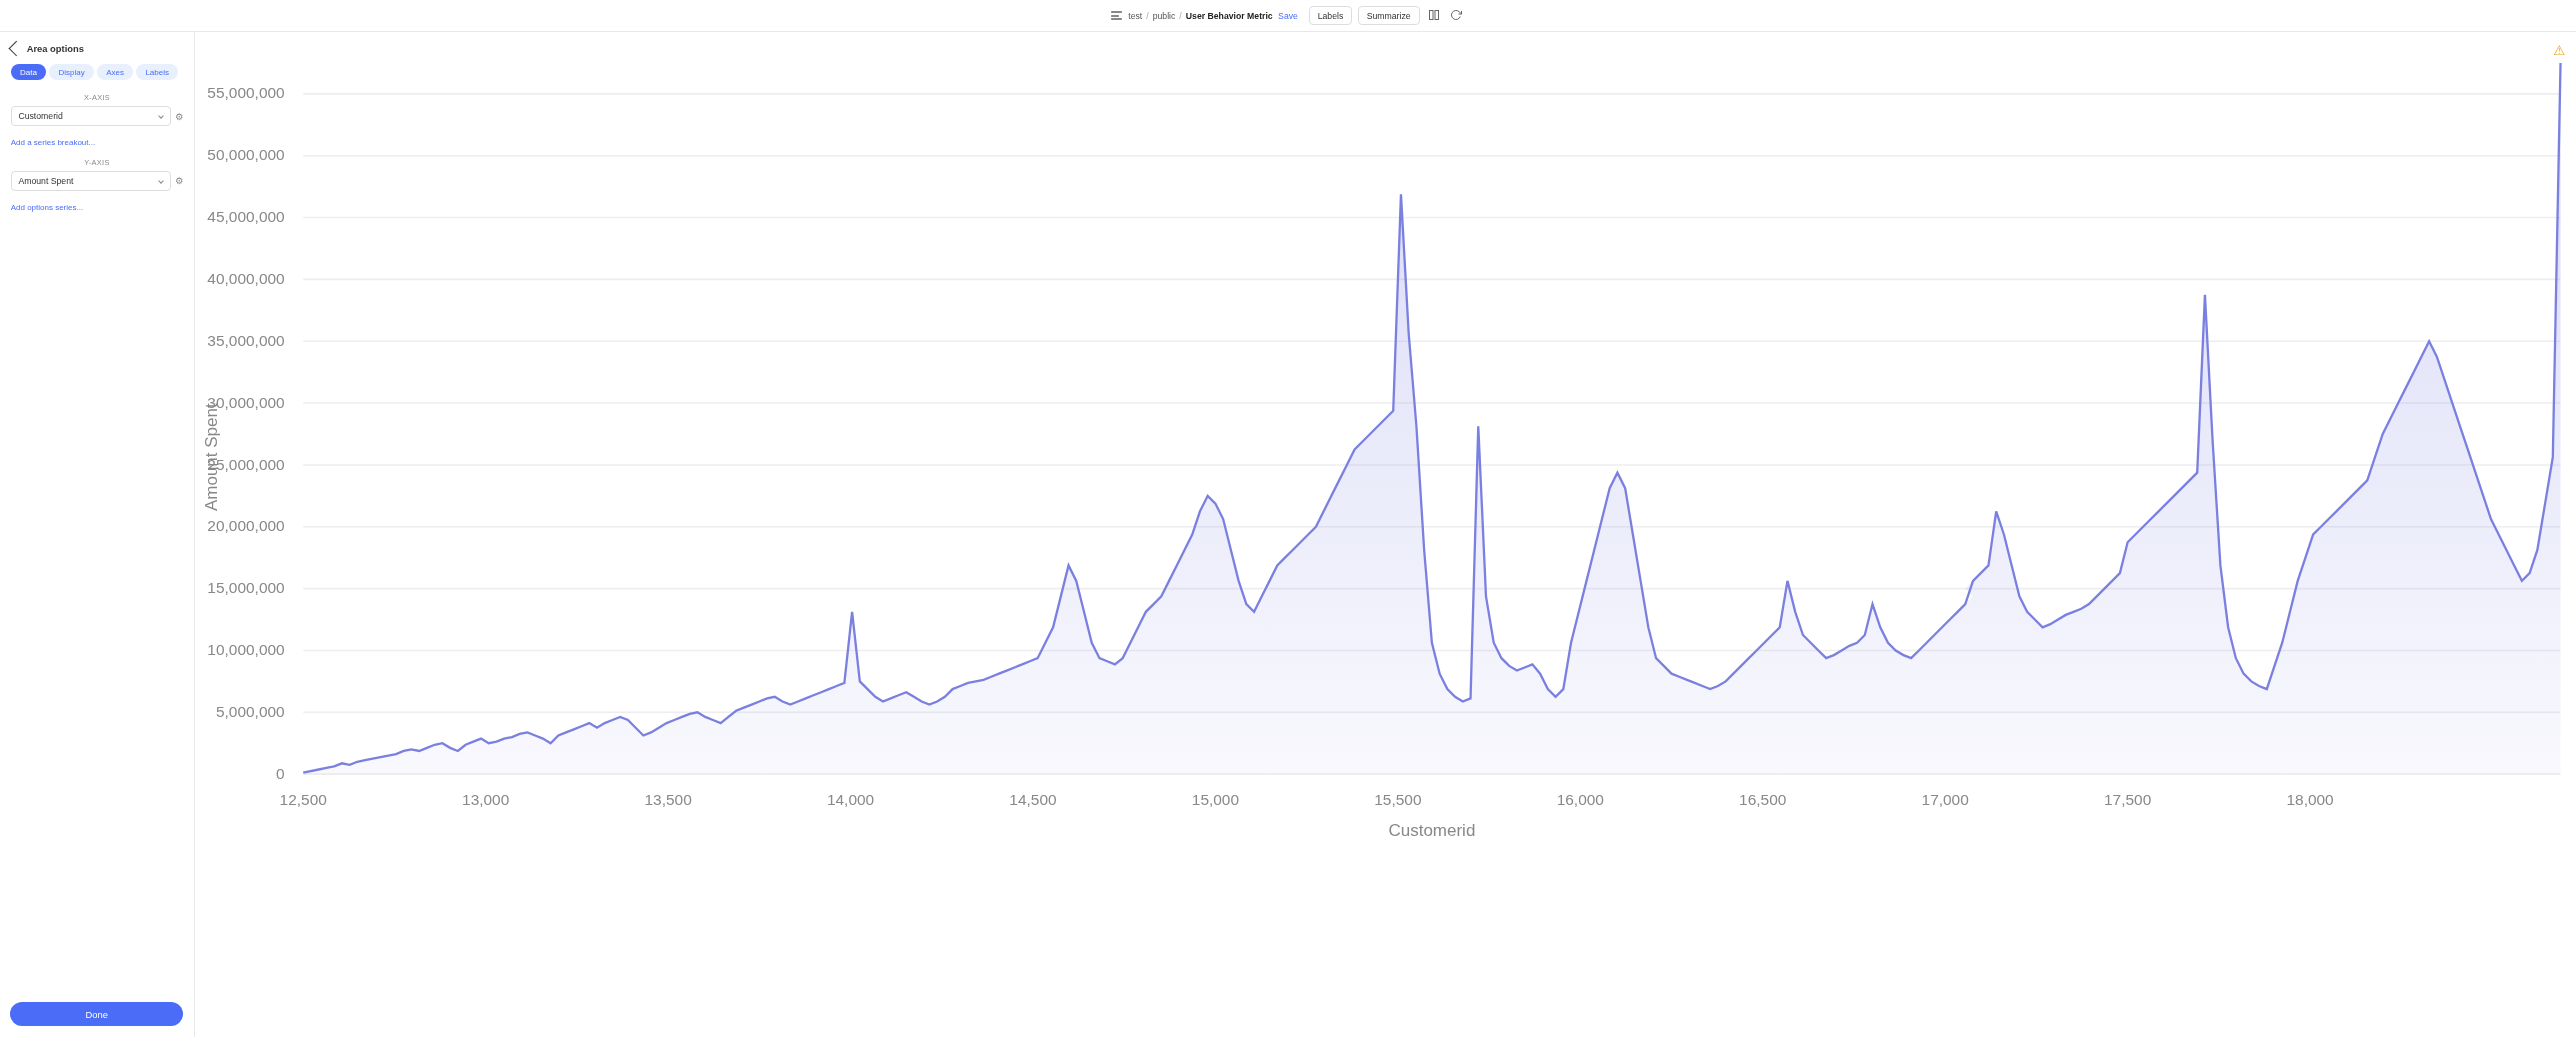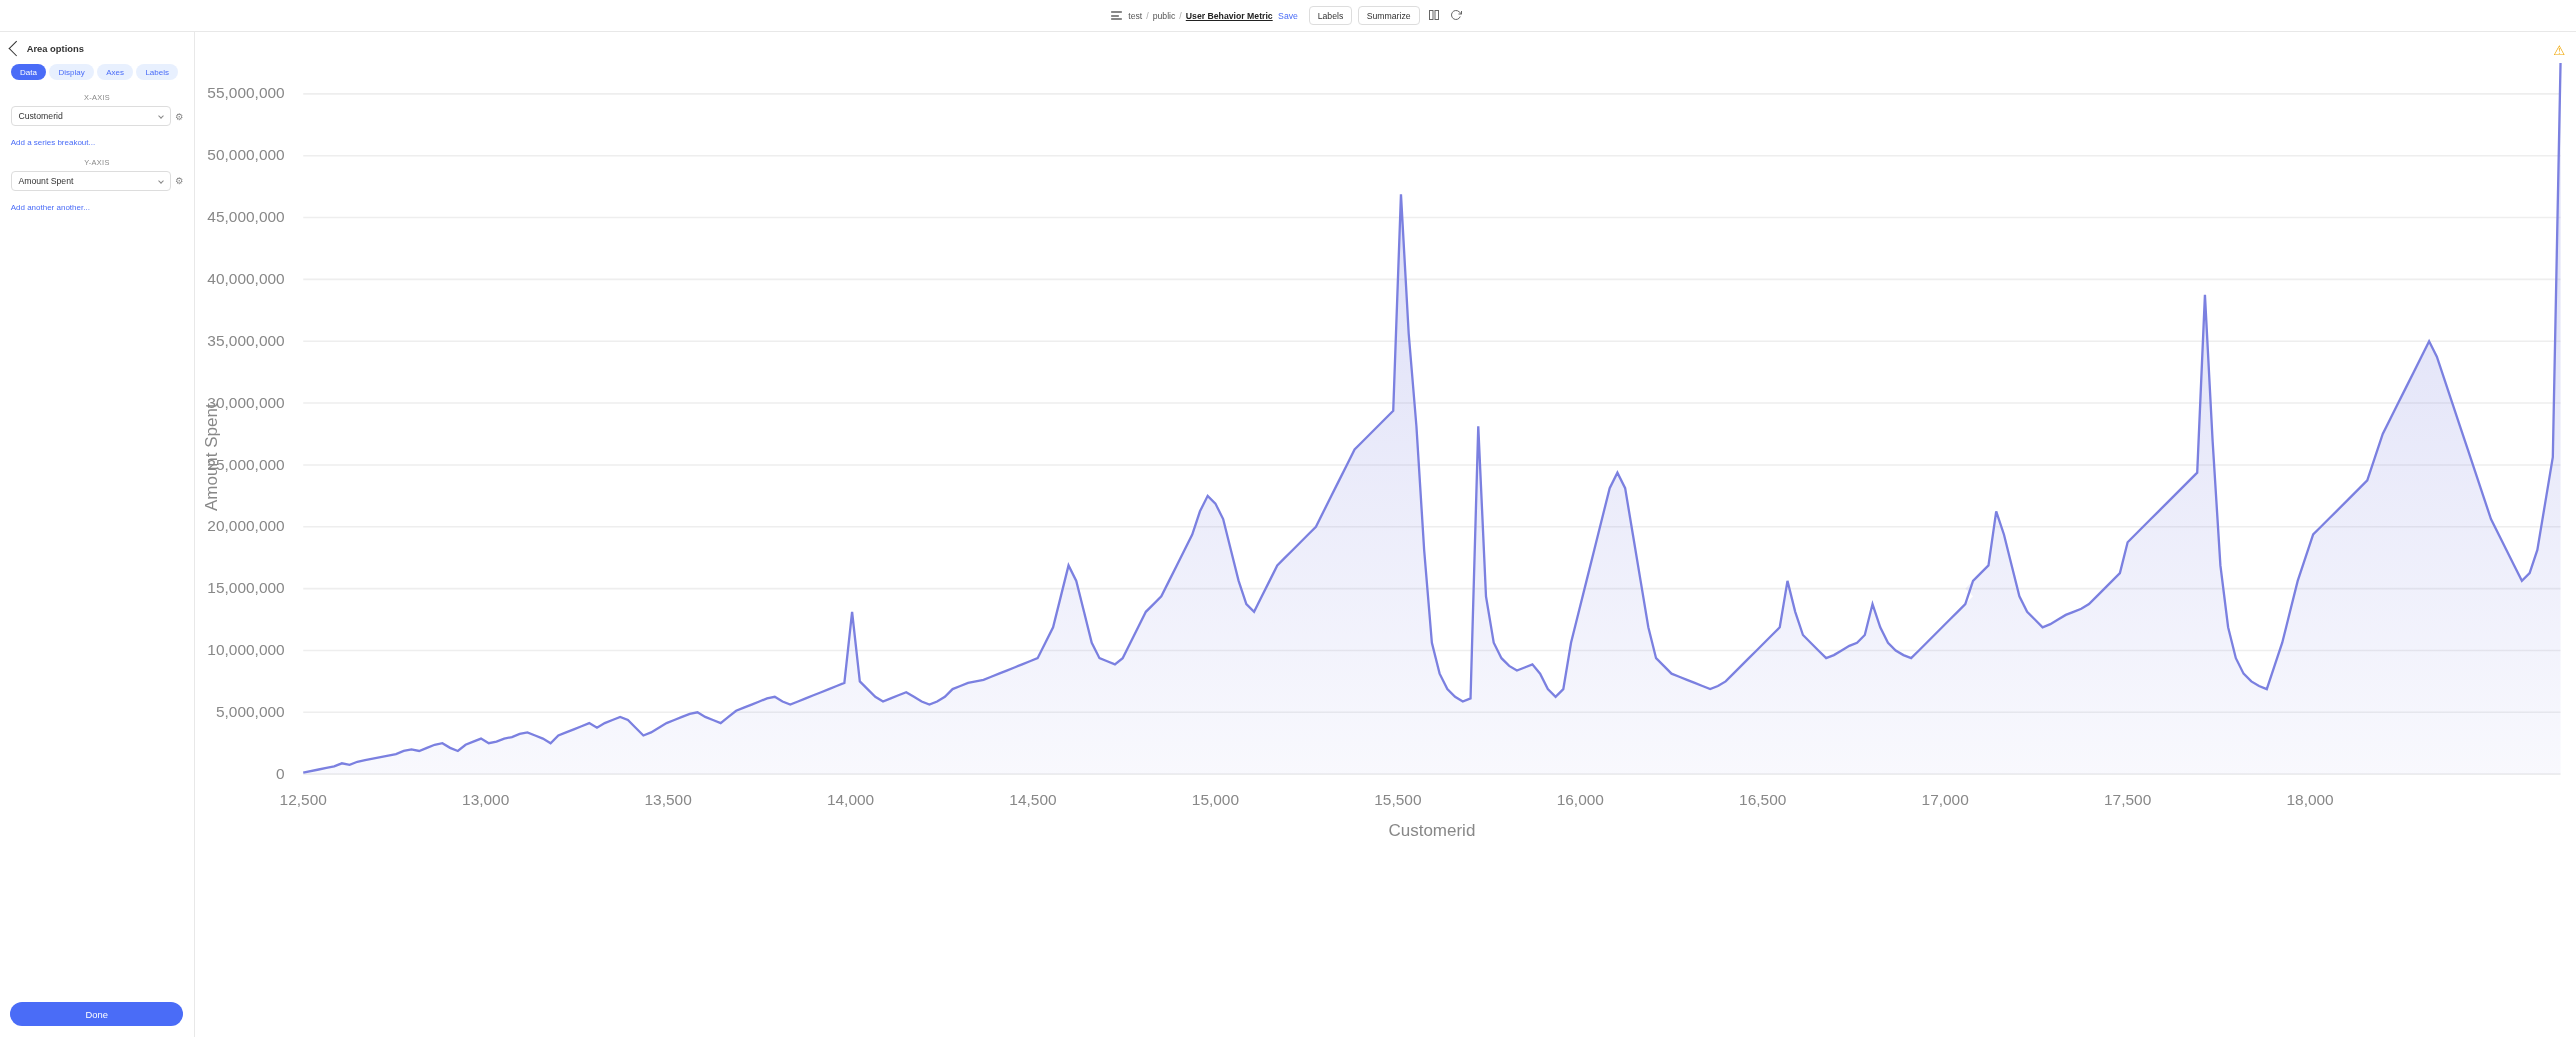--- a/index.html
+++ b/index.html
@@ -15,21 +15,21 @@
       height: 32px;
     }
     .header-left {
       display: flex;
       align-items: center;
       gap: 4px;
       color: #555;
       font-size: 8.7px;
     }
     .header-left .sep { color: #aaa; }
-    .header-left .title { font-weight: 600; color: #222; text-decoration: underline; }
+    .header-left .title { font-weight: 600; color: #222; }
     .header-left .db-icon {
       display: flex;
       flex-direction: column;
       gap: 1.3px;
       margin-right: 2.7px;
     }
     .header-left .db-icon span {
       display: block;
       background: #888;
       border-radius: 0.7px;
@@ -279,21 +279,21 @@
 
     <div class="section-gap"></div>
     <div class="section-label">Y-axis</div>
     <div class="select-row">
       <div class="select-box">
         <span>Amount Spent</span>
         <span class="chevron-down"></span>
       </div>
       <span class="gear-icon">⚙</span>
     </div>
-    <a class="add-link">Add another another...</a>
+    <a class="add-link">Add options series...</a>
 
     <div class="sidebar-bottom">
       <button class="done-btn">Done</button>
     </div>
   </div>
 
   <div class="main">
     <div class="warning-icon">⚠</div>
     <div class="chart-container">
       <svg class="chart-svg" viewBox="0 0 1540 620" preserveAspectRatio="xMidYMid meet" style="font-size:13px">

